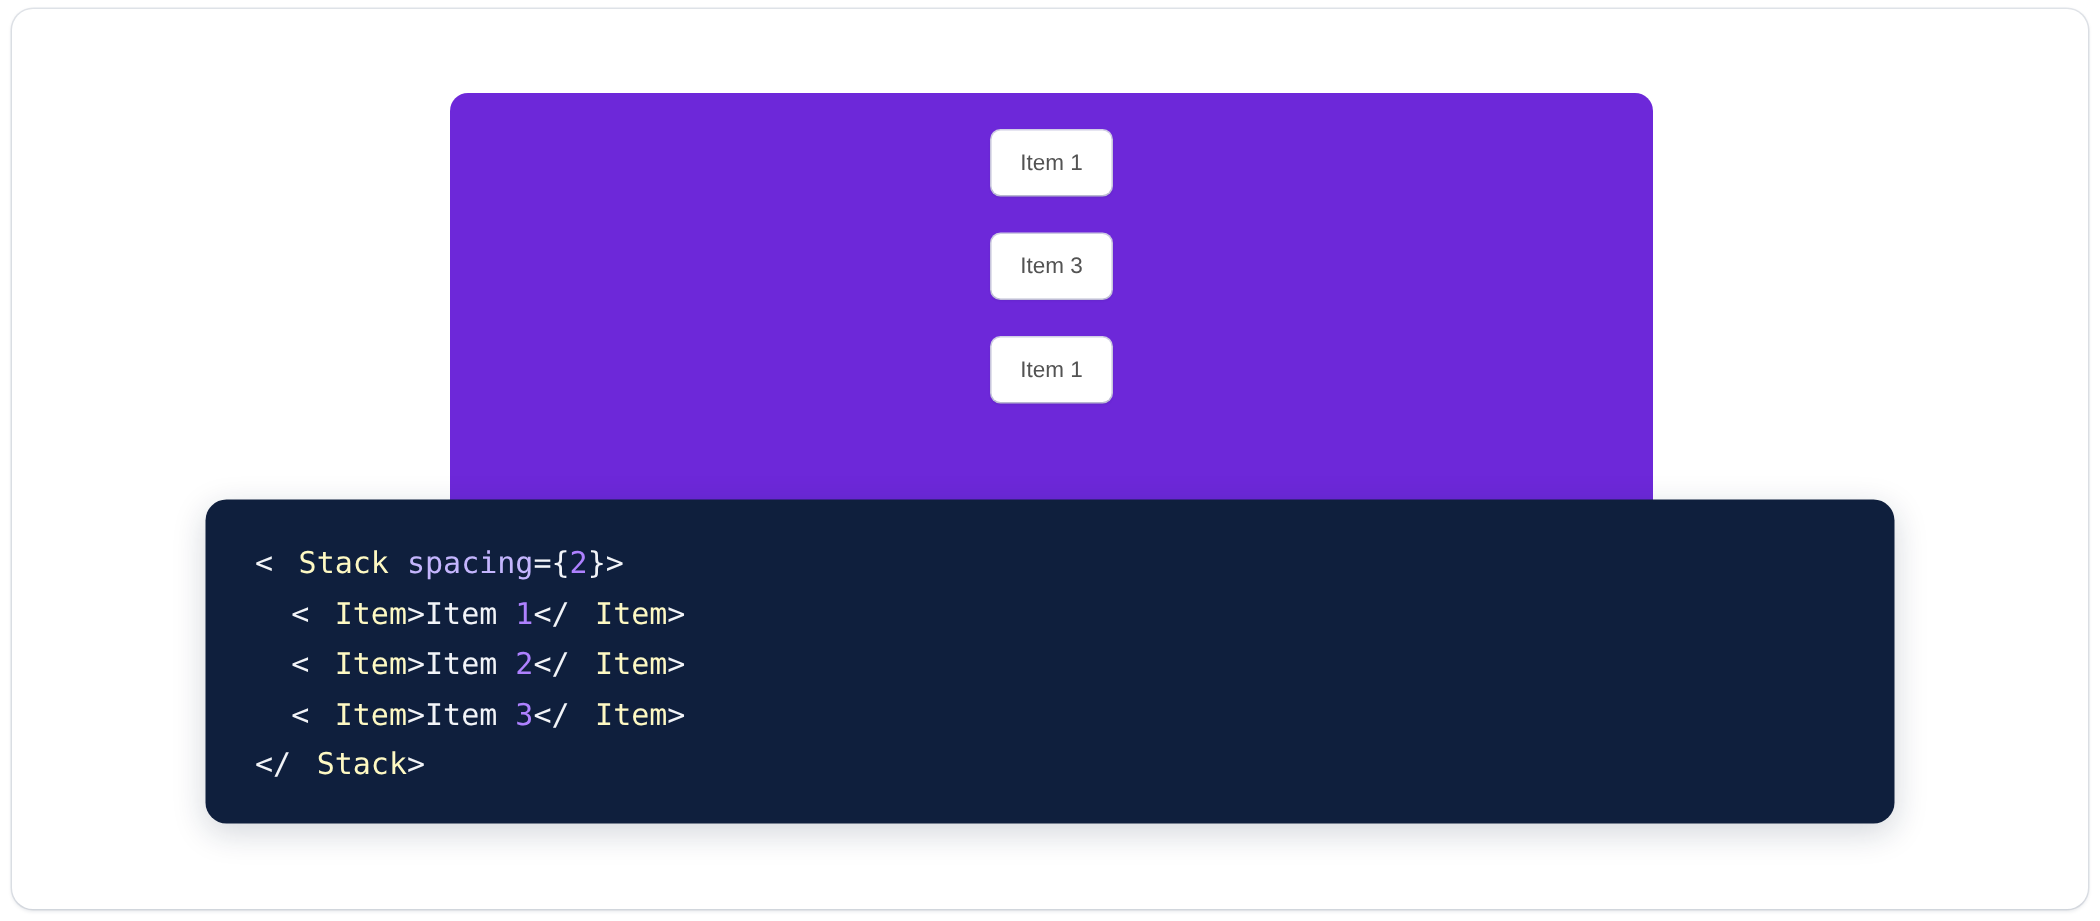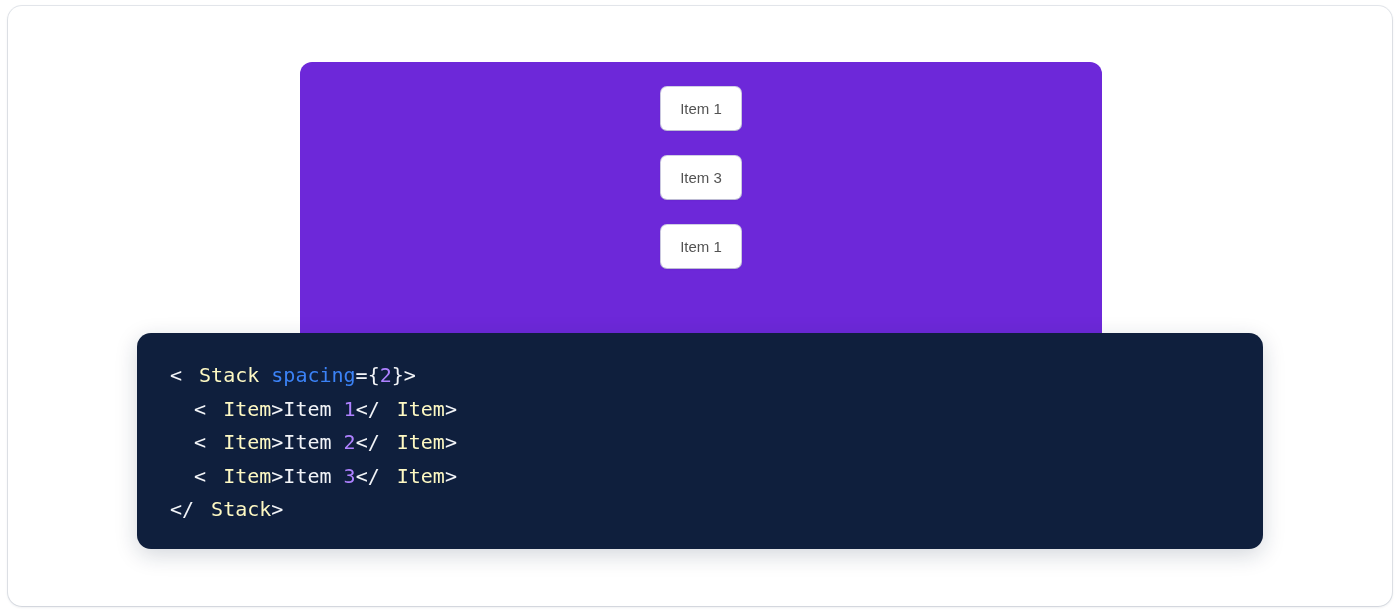--- a/index.html
+++ b/index.html
@@ -82,21 +82,21 @@
     font-size: 20px;
     line-height: 33.6px;
     white-space: pre;
     letter-spacing: 0px;
   }
 
   .code-line { display: block; }
 
   .tok-punc   { color: #f2f4f8; }
   .tok-tag    { color: #fef9c3; margin-left: 17px; }
-  .tok-attr   { color: #3b82f6; }
+  .tok-attr   { color: #c4b5fd; }
   .tok-num    { color: #ae81ff; }
   .tok-text   { color: #f2f4f8; }
 </style>
 </head>
 <body>
 
 <div id="app-card">
 
   <div id="preview-panel">
     <div id="stack-container">

